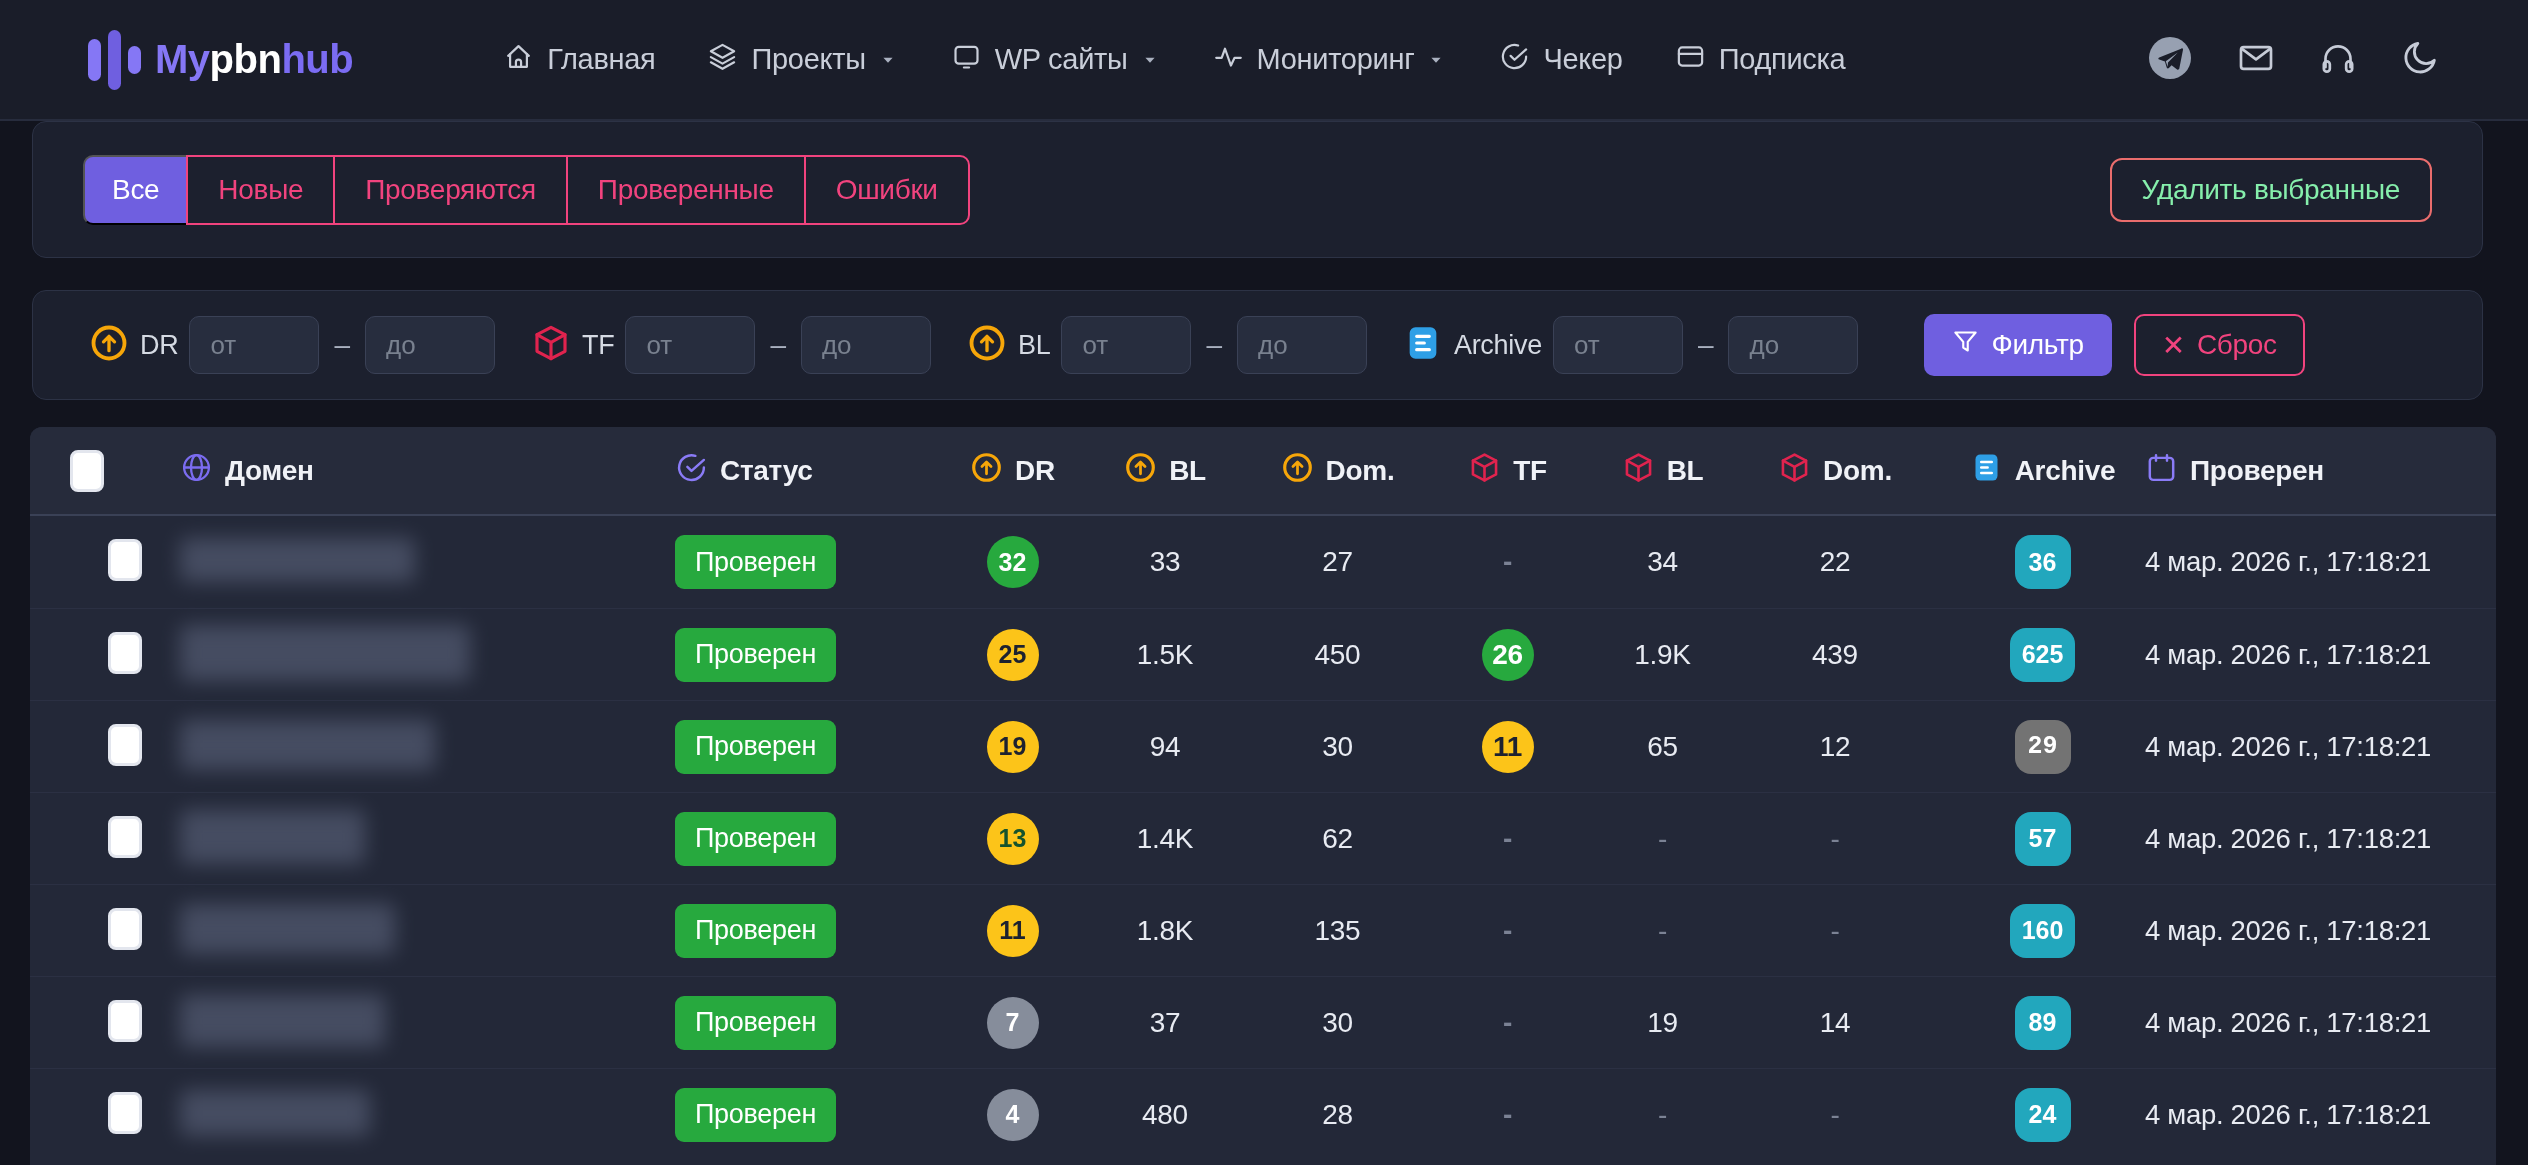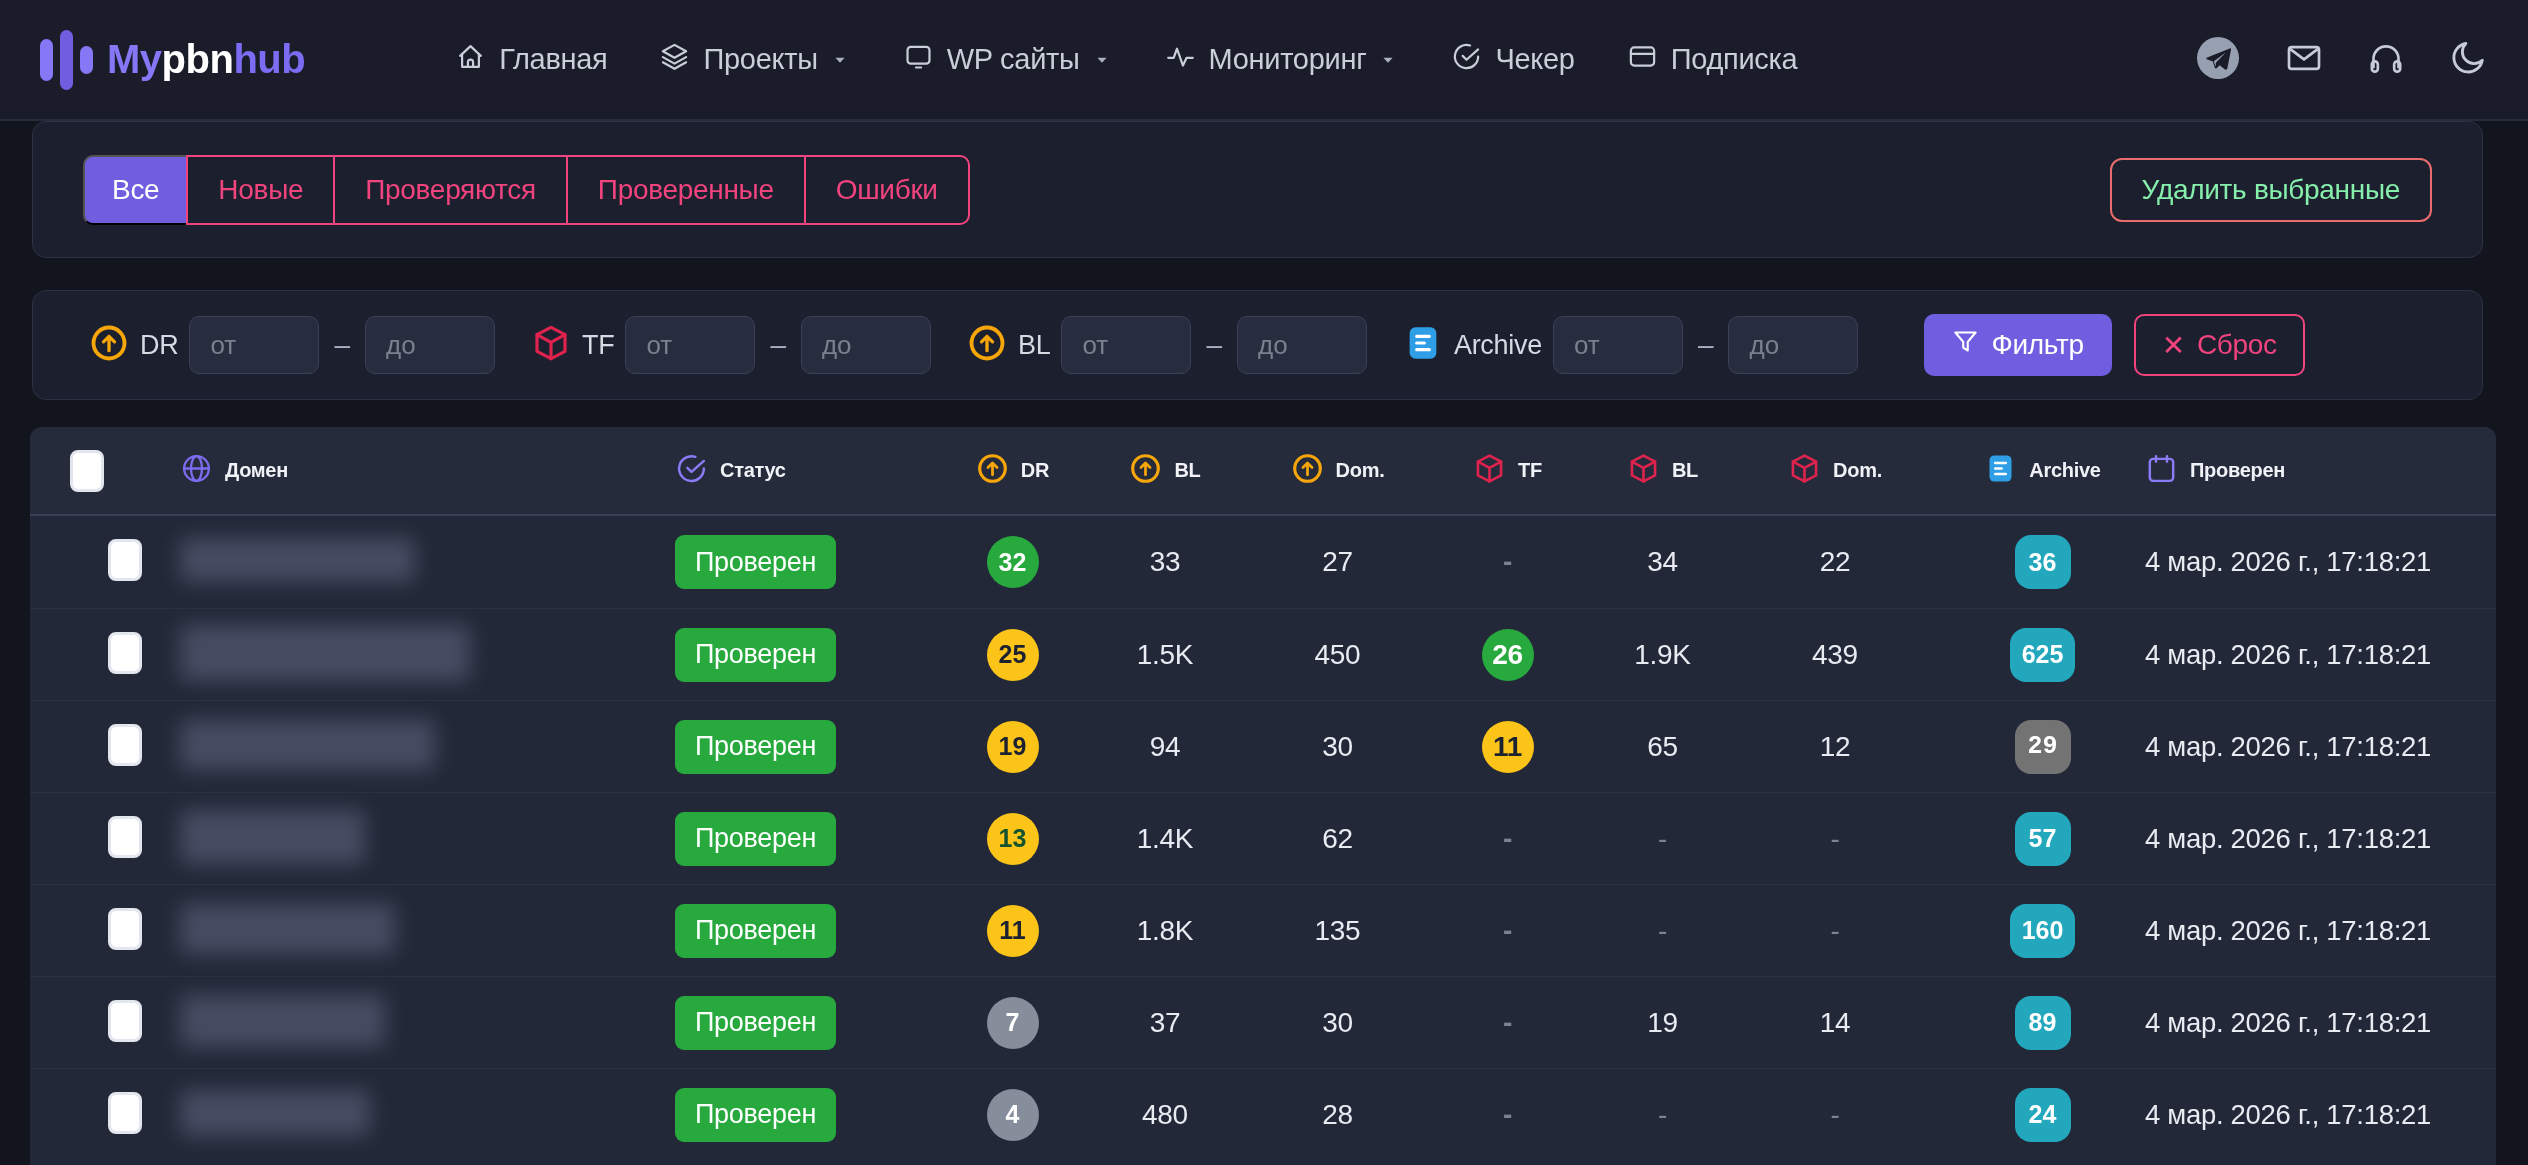--- a/index.html
+++ b/index.html
@@ -2,21 +2,21 @@
 <html lang="ru"><head>
 <meta charset="utf-8">
 <style>
   * { margin:0; padding:0; box-sizing:border-box; }
   html,body { width:2528px; height:1165px; overflow:hidden; background:#12141e;
     font-family:"Liberation Sans","DejaVu Sans",sans-serif; color:#e8ebf2; }
 
   
   .navbar { position:absolute; left:0; top:0; width:2528px; height:121px;
     background:#1a1d29; border-bottom:2px solid #272c3d;
-    display:flex; align-items:center; padding:0 40px; }
+    display:flex; align-items:center; padding:0 88px; }
   .brand { display:flex; align-items:center; gap:14px; margin-right:150px; }
   .brand-bars { display:flex; align-items:center; gap:7px; height:62px; }
   .brand-bars i { display:block; width:13px; border-radius:7px; background:#7a6af2; }
   .brand-bars i:nth-child(1){ height:42px; background:#8577f5;}
   .brand-bars i:nth-child(2){ height:60px; background:#6f5fe0;}
   .brand-bars i:nth-child(3){ height:28px; background:#8577f5;}
   .brand-text { font-size:40px; font-weight:700; letter-spacing:-0.5px; }
   .brand-text .p1 { color:#8577f5; } .brand-text .p2 { color:#ffffff; } .brand-text .p3 { color:#7b6cf3; }
 
   .nav-links { display:flex; align-items:center; gap:52px; }
@@ -76,21 +76,21 @@
   
   .table { position:absolute; left:30px; top:427px; width:2466px; background:#222737;
     border-radius:12px 12px 0 0; overflow:hidden; height:738px; }
   .thead, .trow { display:grid;
     grid-template-columns:110px 495px 275px 125px 180px 165px 175px 135px 210px 205px 371px;
     align-items:center; padding-left:40px; }
   .thead { height:89px; background:#262b3b; border-bottom:2px solid #3a4156; }
   .trow { height:92px; background:#232838; border-top:1px solid #2b3043; }
   .trow:first-child { border-top:none; }
 
-  .hcell { display:flex; align-items:center; gap:12px; font-size:20px; font-weight:700;
+  .hcell { display:flex; align-items:center; gap:12px; font-size:28px; font-weight:700;
     color:#f0f2f7; letter-spacing:-0.3px; }
   .hcell svg { width:33px; height:33px; flex:none; }
   .c-center { justify-self:center; }
   .c-left { justify-self:start; }
 
   .checkbox { width:34px; height:42px; background:#ffffff; border:3px solid #e3e6ee;
     border-radius:8px; cursor:pointer; display:inline-block; }
 
   .domain-blur { display:inline-block; background:#67708a; opacity:.5; filter:blur(10px);
     border-radius:6px; }

